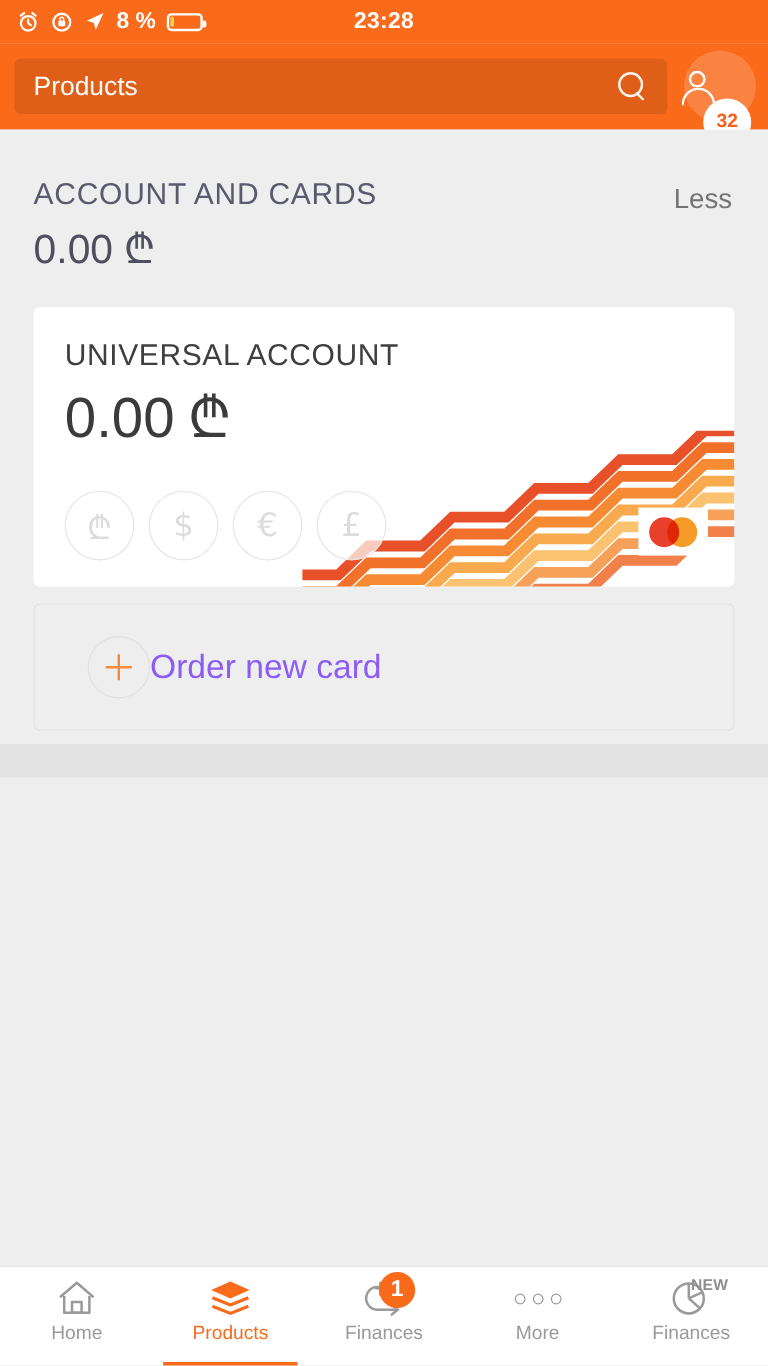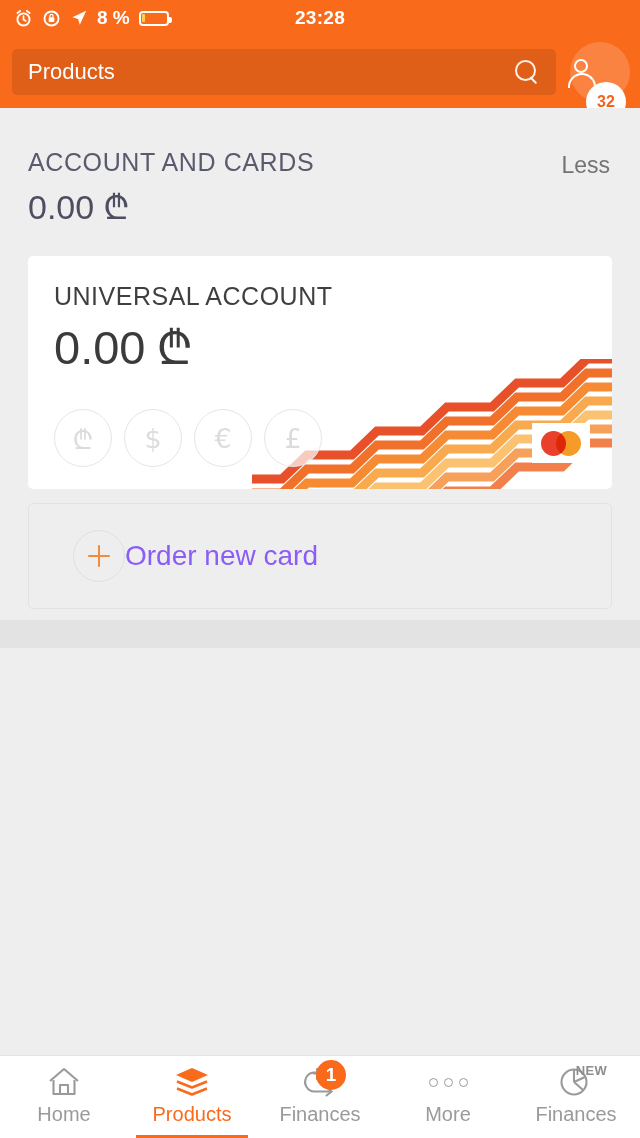--- a/index.html
+++ b/index.html
@@ -151,21 +151,21 @@
     position:absolute; bottom:0; left:0; width:640px; height:83px;
     background:#fff; border-top:1px solid #e4e4e4;
     display:flex; align-items:flex-start;
   }
   .nav-item{
     flex:1; height:83px; position:relative;
     display:flex; flex-direction:column; align-items:center; justify-content:flex-start;
     padding-top:9px; gap:4px;
   }
   .nav-ico{ height:34px; display:flex; align-items:center; justify-content:center; position:relative; width:60px; }
-  .nav-label{ font-size:20px; color:#9a9a9a; }
+  .nav-label{ font-size:16px; color:#9a9a9a; }
   .nav-item.active .nav-label{ color:#f96a1b; }
   .nav-underline{
     position:absolute; bottom:0; left:50%; transform:translateX(-50%);
     width:112px; height:4px; background:#f96a1b;
   }
   .nav-badge{
     position:absolute; top:-5px; right:4px;
     width:30px;height:30px;border-radius:50%;background:#f96a1b;
     color:#fff;font-size:19px;font-weight:600;
     display:flex;align-items:center;justify-content:center;

